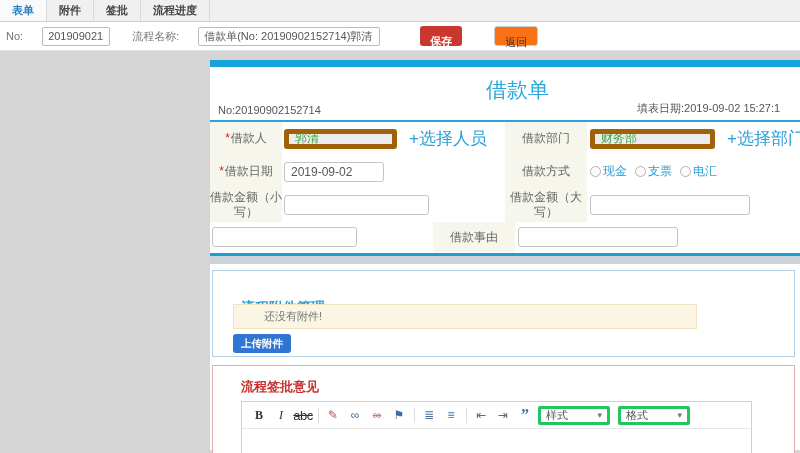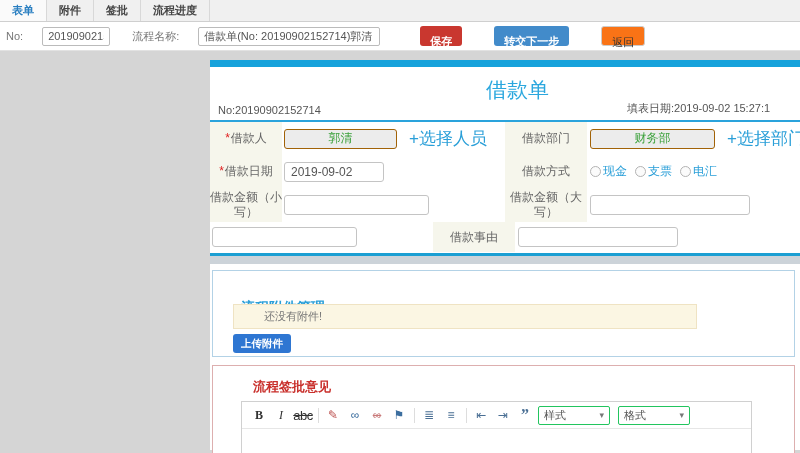--- a/index.html
+++ b/index.html
@@ -22,85 +22,84 @@
   .btn-next { background:#428bca; margin-left:18px; font-weight:bold; }
   .btn-back { background:#f97316; border:1px solid #ccc; color:#333; margin-left:18px; }
 
   
   .panel { position:absolute; left:210px; top:60px; width:615px; height:393px; }
   .panel-topbar { height:7px; background:#17a2db; }
   .form-area { background:#fff; height:189px; border-bottom:3px solid #1b9fd3; }
   .form-title { text-align:center; padding-top:9px; height:34px; font-size:21px; color:#2ba7de; }
   .meta-row { position:relative; height:21px; border-bottom:2px solid #2aa3dc; font-size:11px; color:#555; }
   .meta-no { position:absolute; left:8px; bottom:4px; }
-  .meta-date { position:absolute; left:417px; bottom:4px; white-space:nowrap; }
+  .meta-date { position:absolute; left:427px; bottom:4px; white-space:nowrap; }
 
   .ftable { width:615px; }
   .frow { display:flex; align-items:center; }
   .frow.r1 { height:33px; } .frow.r2 { height:33px; } .frow.r3 { height:34px; } .frow.r4 { height:30px; }
   .lcell { background:#f6f6ec; align-self:stretch; display:flex; align-items:center; justify-content:center; text-align:center; font-size:12px; color:#666; line-height:15px; }
   .lcell.c1 { width:72px; }
   .lcell.c2 { width:82px; }
   .fcell { display:flex; align-items:center; }
   .fcell.c1 { width:223px; padding-left:2px; }
   .fcell.c2 { width:238px; padding-left:3px; }
   .req { color:#e02020; margin-right:1px; }
-  .ro-input { height:20px; background:#ececec; border:1px solid #a16207; border-radius:3px; color:#39a039; font-size:12px; padding:0 6px; font-family:inherit;text-align:center; }
+  .ro-input { height:20px; background:#ececec; border:5px solid #a16207; border-radius:3px; color:#39a039; font-size:12px; padding:0 6px; font-family:inherit; }
   .w113 { width:113px; } .w125 { width:125px; }
   .txt-input { height:20px; background:#fff; border:1px solid #c4c4c4; border-radius:3px; color:#555; font-size:12px; padding:0 6px; font-family:inherit; }
   .w100 { width:100px; } .w145 { width:145px; } .w160 { width:160px; }
   .sel-link { color:#2a9fd8; font-size:17px; margin-left:12px; text-decoration:none; cursor:pointer; }
   .radio-group { display:flex; align-items:center; }
   .radio { width:11px; height:11px; border-radius:50%; border:1px solid #b3b3b3; background:#fbfbfb; display:inline-block; margin-right:2px; cursor:pointer; }
   .radio-label { color:#2a9fd8; font-size:12px; margin-right:8px; }
 
   .gray-strip { height:8px; background:#ccd3d9; }
 
   
   .lower { background:#fff; height:186px; padding-top:6px; }
   .section { margin-left:2px; width:583px; background:#fff; }
   .attach-section { border:1px solid #b3d2e6; height:87px; position:relative; }
   .attach-heading { position:absolute; left:28px; top:28px; font-size:14px; font-weight:bold; color:#2a9fd8; }
   .attach-alert { position:absolute; left:20px; top:33px; width:464px; height:25px; background:#fbf6e3; border:1px solid #efe3c3; line-height:23px; padding-left:30px; font-size:11px; color:#777; }
   .btn-upload { position:absolute; left:20px; top:63px; height:19px; background:#2e76d2; color:#fff; border:none; border-radius:3px; font-size:10.5px; font-weight:bold; padding:0 8px; cursor:pointer; font-family:inherit; }
 
   .approval-section { margin-top:8px; border:1px solid #ddafaf; height:300px; position:relative; }
-  .approval-heading { position:absolute; left:40px; top:12px; font-size:13px; font-weight:bold; color:#c9302c; }
+  .approval-heading { position:absolute; left:28px; top:12px; font-size:13px; font-weight:bold; color:#c9302c; }
   .editor { position:absolute; left:28px; top:35px; width:511px; height:220px; border:1px solid #d0d0d0; background:#fff; }
   .ed-toolbar { height:27px; border-bottom:1px solid #e6e6e6; display:flex; align-items:center; padding:0 8px; }
   .ed-btn { display:inline-flex; align-items:center; justify-content:center; width:18px; height:18px; margin-right:4px; cursor:pointer; font-size:12px; color:#4a6f94; }
   .ed-b { font-weight:bold; font-family:"Liberation Serif",serif; color:#333; }
   .ed-i { font-style:italic; font-family:"Liberation Serif",serif; color:#333; }
   .ed-strike { font-size:13px; text-decoration:line-through; color:#333; letter-spacing:-0.5px; }
   .ed-red { color:#b94a48; }
   .ed-pink { color:#c97a7a; }
   .ed-blue { color:#3c6e9f; }
   .ed-quote { font-family:"Liberation Serif",serif; font-weight:bold; font-size:16px; color:#4a6f94; }
   .ed-div { width:1px; height:15px; background:#ddd; margin:0 5px 0 2px; }
-  .ed-select { width:72px; height:19px; border:1px solid #22c55e; border-radius:2px; background:#fff; display:inline-flex; align-items:center; justify-content:space-between; padding:0 5px; font-size:11px; color:#555; margin-right:8px; cursor:pointer; }
+  .ed-select { width:72px; height:19px; border:3px solid #22c55e; border-radius:2px; background:#fff; display:inline-flex; align-items:center; justify-content:space-between; padding:0 5px; font-size:11px; color:#555; margin-right:8px; cursor:pointer; }
   .ed-caret { font-size:9px; color:#777; }
   .ed-content { height:180px; background:#fff; }
 </style>
 </head>
 <body>
 
 <div class="tabbar">
   <div class="tab active">表单</div>
   <div class="tab">附件</div>
   <div class="tab">签批</div>
   <div class="tab">流程进度</div>
 </div>
 
 <div class="cmdbar">
   <label>No:</label>
   <input class="cmd-input no-input" value="20190902152714" style="">
   <label style="margin-left:8px;">流程名称:</label>
   <input class="cmd-input proc-input" value="借款单(No: 20190902152714)郭清" style="">
   <button class="btn btn-save">保存</button>
-  <button class="btn btn-next">转交下一步</button>
   <button class="btn btn-back">返回</button>
 </div>
 
 <div class="panel">
   <div class="panel-topbar"></div>
 
   <div class="form-area">
     <div class="form-title">借款单</div>
     <div class="meta-row">
       <span class="meta-no">No:20190902152714</span>

